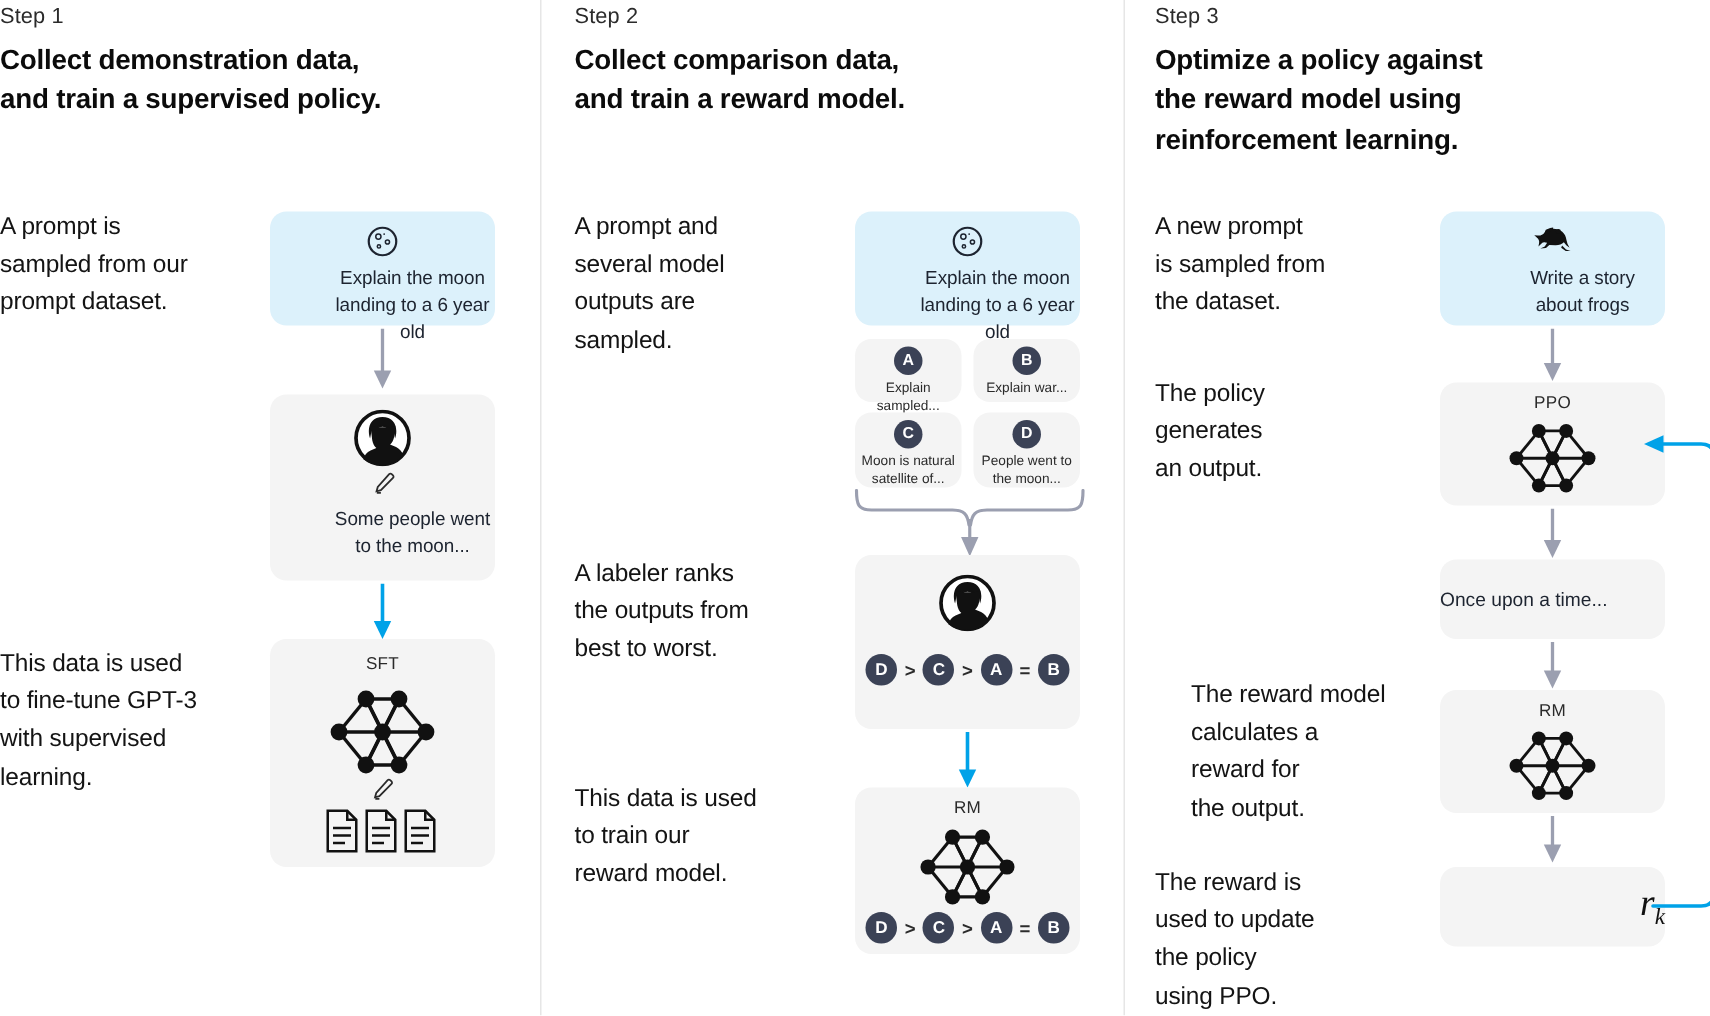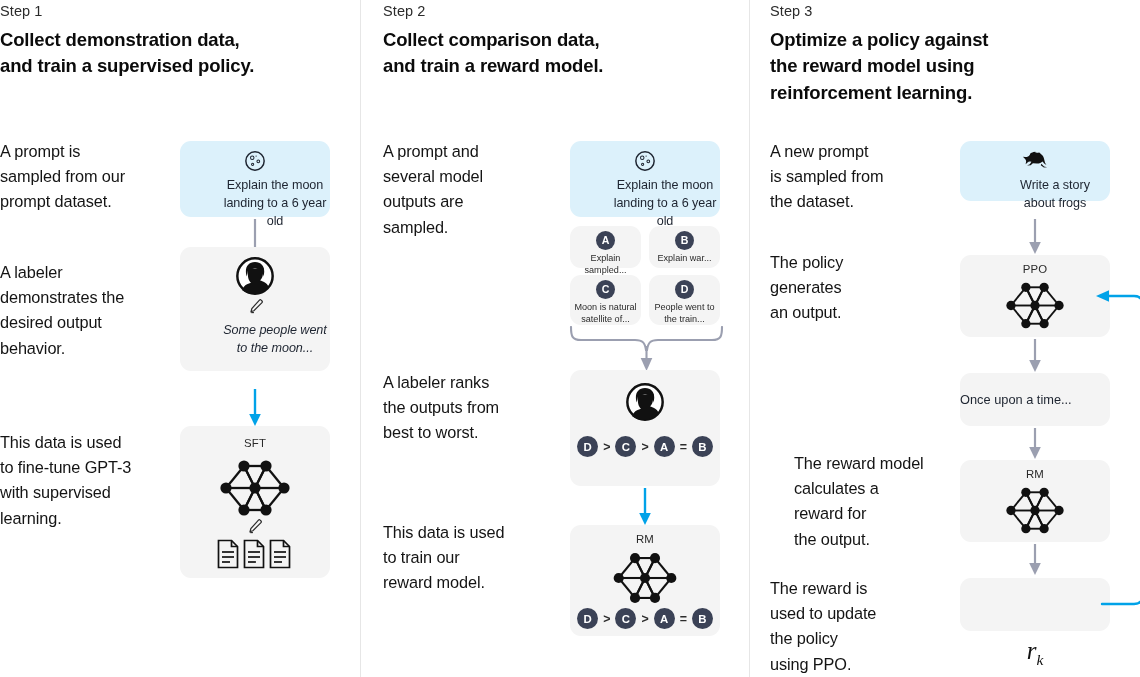--- a/index.html
+++ b/index.html
@@ -58,23 +58,23 @@
   }
   .tag-text {
     position: absolute; left: 0; right: 0; text-align: center;
     font-size: 11.4px; color: #2a2a2a; letter-spacing: .2px;
   }
   .plain-out {
     position: absolute; left: 0; right: 0; 
     font-size: 12.8px; color: #1d2430;
   }
   .reward-sym {
-    position: absolute; left: 0; right: 0; text-align: center;
+    position: absolute; left: 0; right: 0; text-align: right;
     font-family: "Liberation Serif", "DejaVu Serif", serif;
-    font-style: italic; font-size: 25px; color: #111; margin-top: 48px;
+    font-style: italic; font-size: 25px; color: #111;
   }
   .reward-sym sub { font-size: 0.62em; font-style: italic; }
 
   
   .icon { position: absolute; display: block; }
 
   
   .badge {
     position: absolute; border-radius: 50%;
     background: #3b4256; color: #ffffff;
@@ -107,24 +107,20 @@
   <div class="divider d2"></div>
 
   <div class="col c1">
     <div class="step-label">Step 1</div>
     <div class="step-title">Collect demonstration data,
 and train a supervised policy.</div>
 
     <div class="narr" style="top:139px;">A prompt is
 sampled from our
 prompt dataset.</div>
-    <div class="narr" style="top:260px;">A labeler
-demonstrates the
-desired output
-behavior.</div>
     <div class="narr" style="top:430px;">This data is used
 to fine-tune GPT-3
 with supervised
 learning.</div>
 
     <div class="card blue" style="left:180px; top:141px; width:150px; height:76px;">
       <svg class="icon" style="left:64px; top:9px;" width="22" height="22" viewBox="0 0 24 24">
         <circle cx="12" cy="12" r="10" fill="none" stroke="#1d2430" stroke-width="1.6"></circle>
         <circle cx="9" cy="8.4" r="1.9" fill="none" stroke="#1d2430" stroke-width="1.1"></circle>
         <circle cx="15.6" cy="12.4" r="1.5" fill="none" stroke="#1d2430" stroke-width="1.1"></circle>
@@ -133,21 +129,21 @@
       </svg>
       <div class="card-text" style="top:36px;">Explain the moon
 landing to a 6 year old</div>
     </div>
 
     <svg class="arrow" style="left:245px; top:219px;" width="20" height="42">
       <line x1="10" y1="0" x2="10" y2="29" stroke="#9b9fb0" stroke-width="2.2"></line>
       <polygon points="10,40 4.2,28 15.8,28" fill="#9b9fb0"></polygon>
     </svg>
 
-    <div class="card grey" style="left:180px; top:247px; width:150px; height:124px;font-style:italic;">
+    <div class="card grey" style="left:180px; top:263px; width:150px; height:124px;">
       <svg class="icon" style="left:56px; top:10px;" width="38" height="38" viewBox="0 0 40 40">
         <circle cx="20" cy="20" r="18.6" fill="#ffffff" stroke="#111" stroke-width="2.6"></circle>
         <path d="M20 5.2c-6.2 0-9.6 4.1-9.6 9.9 0 2.2.4 4 .9 5.3l1.1-5.9c3.6.9 11.8.9 15.3 0l1.1 5.9c.5-1.3.9-3.1.9-5.3 0-5.8-3.4-9.9-9.7-9.9z" fill="#111"></path>
         <path d="M20 11.5c-3.3 0-5.3 2.2-5.3 6.1 0 4.5 2.2 8.4 5.3 8.4s5.3-3.9 5.3-8.4c0-3.9-2-6.1-5.3-6.1z" fill="#ffffff" stroke="#111" stroke-width="1.1"></path>
         <path d="M11.9 14.2l.9 7.4c.5 2.5 1.6 4.4 2.9 5.4l-4.1 1.8c-2.6 1.3-4.3 3.4-5.1 6.1A18.6 18.6 0 0 0 20 38.6c5.8 0 11-2.7 14.4-6.9-.9-2.4-2.5-4.3-4.9-5.4l-4.2-1.8c1.3-1 2.4-2.9 2.9-5.4l.9-7.4c-3.9 1-13.3 1-17.2 0z" fill="#111"></path>
       </svg>
       <svg class="icon" style="left:68px; top:51px;" width="16" height="16" viewBox="0 0 20 20">
         <path d="M16.4 2.6l1.1 1.1c.6.6.6 1.5 0 2.1L7.4 15.9l-3.6 1 1-3.6L14.3 2.6c.6-.6 1.5-.6 2.1 0z" fill="none" stroke="#2b2b2b" stroke-width="1.5"></path>
         <line x1="4" y1="18.2" x2="7.4" y2="18.2" stroke="#2b2b2b" stroke-width="1.5"></line>
       </svg>
@@ -255,21 +251,21 @@
 
     <div class="card grey" style="left:187px; top:275px; width:71px; height:50px;">
       <div class="badge" style="left:26px; top:5px; width:19px; height:19px;">C</div>
       <div class="mini-text" style="top:26px;">Moon is natural
 satellite of...</div>
     </div>
 
     <div class="card grey" style="left:266px; top:275px; width:71px; height:50px;">
       <div class="badge" style="left:26px; top:5px; width:19px; height:19px;">D</div>
       <div class="mini-text" style="top:26px;">People went to
-the train...</div>
+the moon...</div>
     </div>
 
     <svg class="arrow" style="left:184px; top:326px;" width="158" height="46">
       <path d="M4,1 C4,10 5,14 14,14 L68,14 C76,14 78,17 79,24
                M155,1 C155,10 154,14 145,14 L91,14 C83,14 81,17 80,24" fill="none" stroke="#9b9fb0" stroke-width="2.1" stroke-linecap="round"></path>
       <line x1="79.5" y1="20" x2="79.5" y2="33" stroke="#9b9fb0" stroke-width="2.1"></line>
       <polygon points="79.5,45 73.7,32 85.3,32" fill="#9b9fb0"></polygon>
     </svg>
 
     <div class="card grey" style="left:187px; top:370px; width:150px; height:116px;">
@@ -350,21 +346,21 @@
 an output.</div>
     <div class="narr" style="top:451px;margin-left:24px;">The reward model
 calculates a
 reward for
 the output.</div>
     <div class="narr" style="top:576px;">The reward is
 used to update
 the policy
 using PPO.</div>
 
-    <div class="card blue" style="left:190px; top:141px; width:150px; height:60px;">
+    <div class="card blue" style="left:190px; top:141px; width:150px; height:76px;">
       <svg class="icon" style="left:58px; top:7px;" width="34" height="24" viewBox="0 0 40 28">
         <path d="M20.5 4.2c-3.4 0-5.6 1.7-6.8 3.9-1.1 1.9-3.2 2.6-5.2 2.4l-2.8-.3 2.4 2.3c1.1 1.1 1.6 2.3 1.4 3.6l-.5 2.9 2.2-2.1c.9-.9 2-1.2 3.2-1l1.4.3-1.9 2.8-3.4 1.6 4.4-.4 2.6-2.3 4.6.2c2.9.1 5.2-.8 6.8-2.4l1.9 2.4 2.6 1.9-1.6-2.9-.9-3.3c-.5-5.1-4.6-8.5-10.4-8.6z" fill="#111"></path>
         <circle cx="16.2" cy="7.4" r="1.9" fill="#111"></circle>
         <circle cx="24.6" cy="7.2" r="1.9" fill="#111"></circle>
         <path d="M27.5 18.4l3.1 3.1 3.6 1.1-3.8.1-3.6-2.6z" fill="#111"></path>
       </svg>
       <div class="card-text" style="top:36px;">Write a story
 about frogs</div>
     </div>
 

